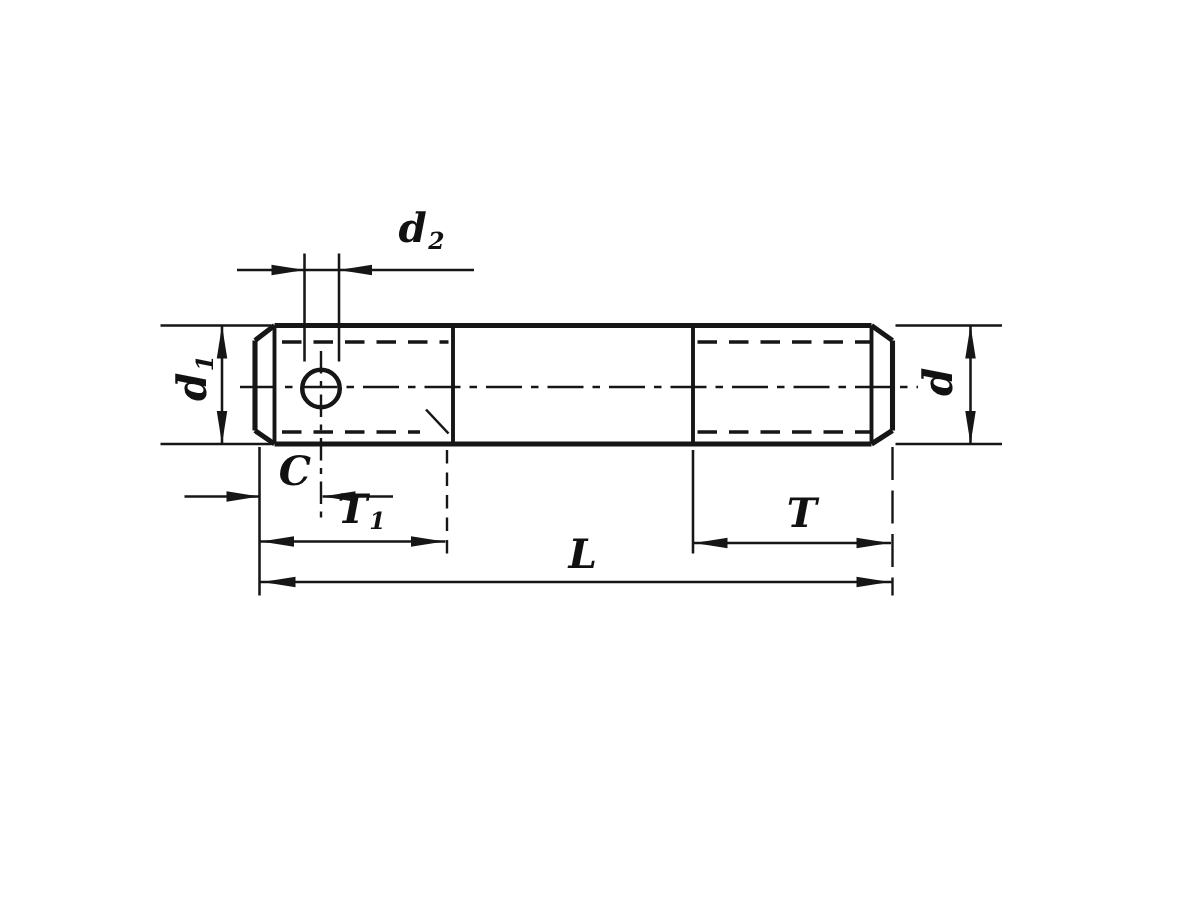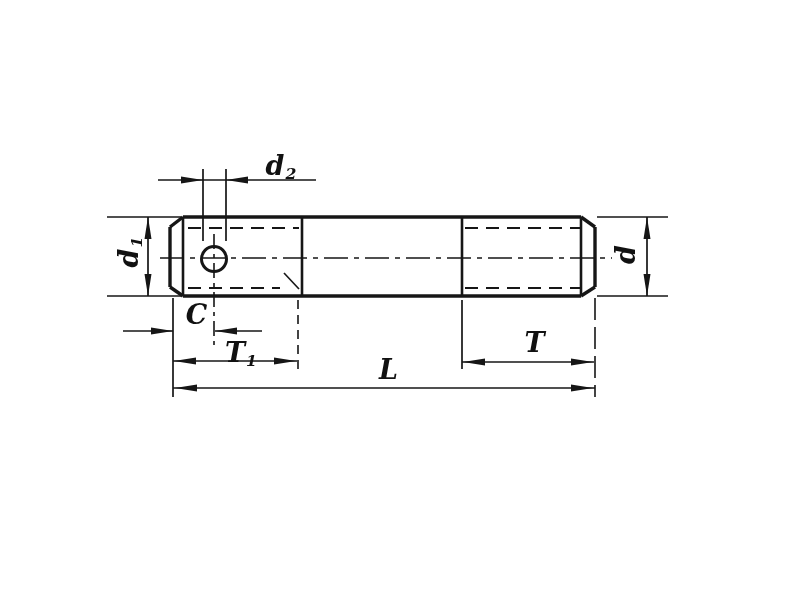--- a/index.html
+++ b/index.html
@@ -92,26 +92,26 @@
     <line class="stroke ext-dash2" x1="595" y1="298" x2="595" y2="397"></line>
     <line class="stroke thin" x1="462" y1="362" x2="594" y2="362"></line>
     <polygon class="arrow" points="463,362 485,358.5 485,365.5"></polygon>
     <polygon class="arrow" points="593,362 571,358.5 571,365.5"></polygon>
 
     <line class="stroke thin" x1="173" y1="388" x2="595" y2="388"></line>
     <polygon class="arrow" points="175,388 197,384.5 197,391.5"></polygon>
     <polygon class="arrow" points="593,388 571,384.5 571,391.5"></polygon>
   </svg>
 
-  <div class="lbl" style="left:281px; top:167px;"><span>d</span><span class="sub">2</span></div>
+  <div class="lbl" style="left:281px; top:154px;"><span>d</span><span class="sub">2</span></div>
 
   <div class="lbl rot" style="left:130px; top:252px;"><span>d</span><span class="sub">1</span></div>
 
   <div class="lbl rot" style="left:627px; top:254px;"><span>d</span><span class="sub"></span></div>
 
   <div class="lbl" style="left:197px; top:316px;"><span>C</span><span class="sub"></span></div>
 
-  <div class="lbl" style="left:241px; top:354px;"><span>T</span><span class="sub">1</span></div>
+  <div class="lbl" style="left:241px; top:341px;"><span>T</span><span class="sub">1</span></div>
 
   <div class="lbl" style="left:535px; top:344px;"><span>T</span><span class="sub"></span></div>
 
   <div class="lbl" style="left:389px; top:371px;"><span>L</span><span class="sub"></span></div>
 </div>
 
 </body></html>

